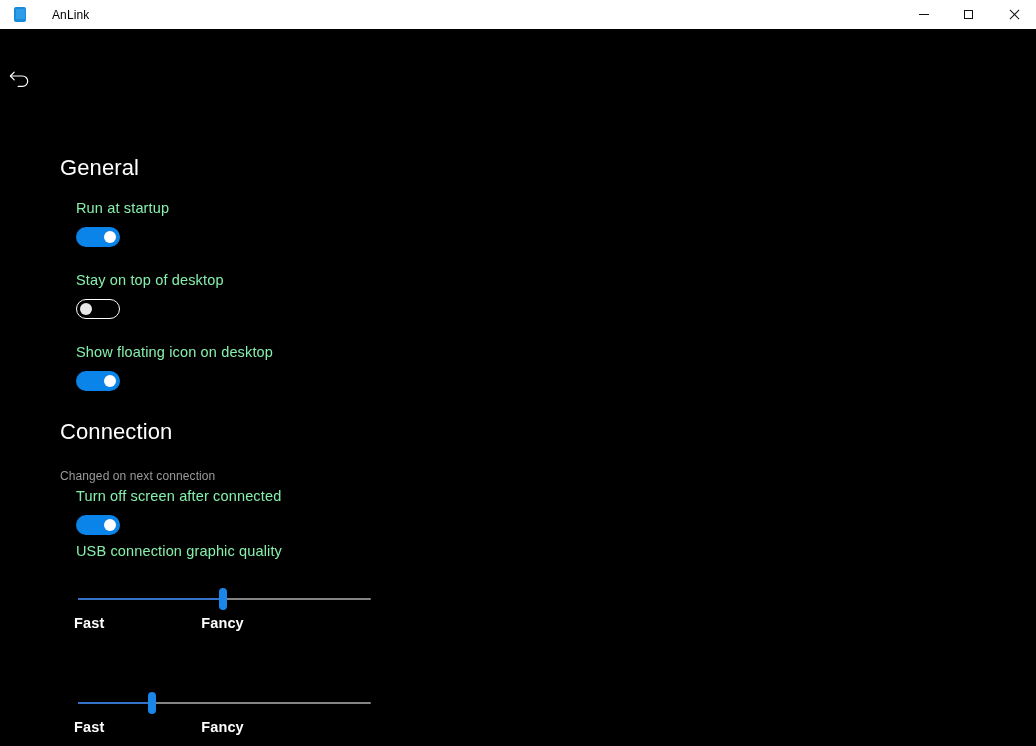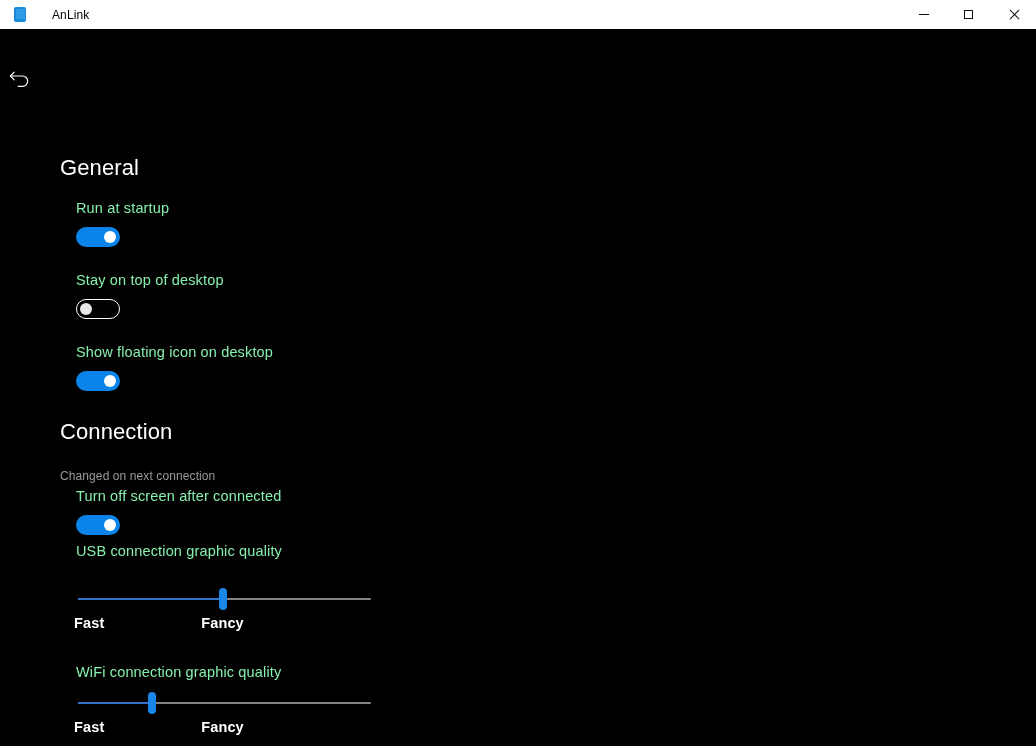--- a/index.html
+++ b/index.html
@@ -316,21 +316,20 @@
 
     <div class="setting-label" style="top:514px;">USB connection graphic quality</div>
     <div class="slider" style="top:556px;">
       <span class="track"></span>
       <span class="fill" style="width: 49.5%;"></span>
       <span class="thumb" style="left: 49.5%;"></span>
     </div>
     <div class="slider-caption caption-left" style="top:586px;">Fast</div>
     <div class="slider-caption caption-right" style="top:586px;">Fancy</div>
 
-    <div class="setting-label" style="top:635px;">WiFi connection graphic quality</div>
     <div class="slider" style="top:660px;">
       <span class="track"></span>
       <span class="fill" style="width: 25.3%;"></span>
       <span class="thumb" style="left: 25.3%;"></span>
     </div>
     <div class="slider-caption caption-left" style="top:690px;">Fast</div>
     <div class="slider-caption caption-right" style="top:690px;">Fancy</div>
 
   </div>
 </div>

